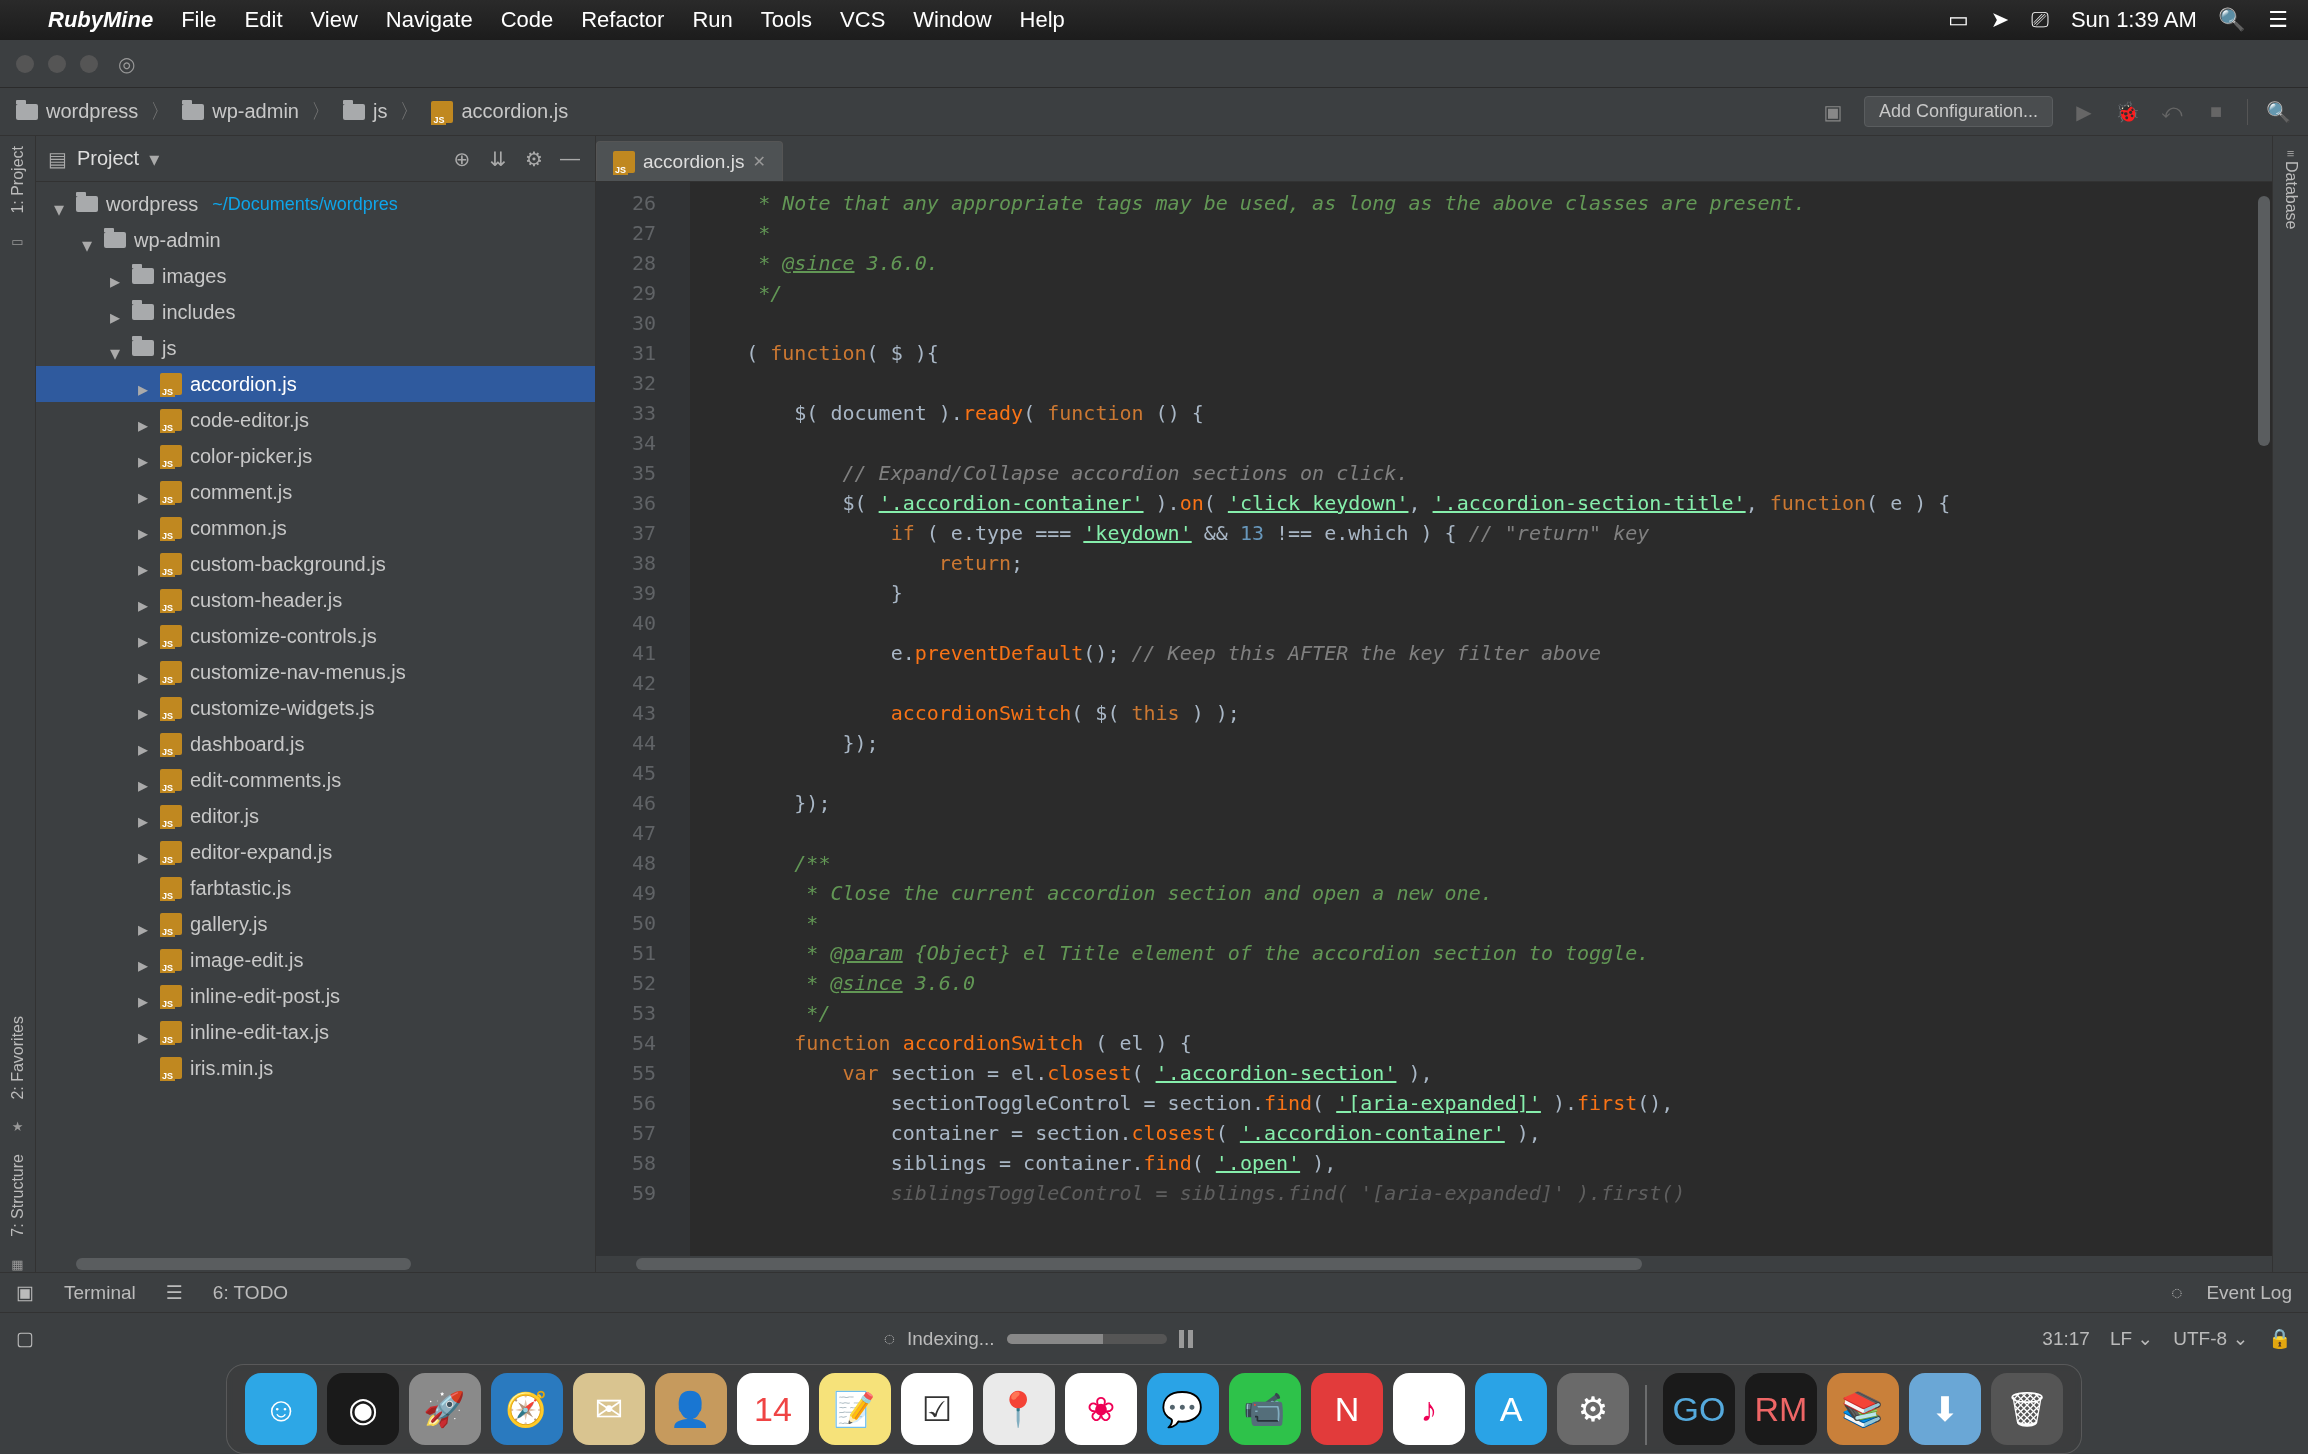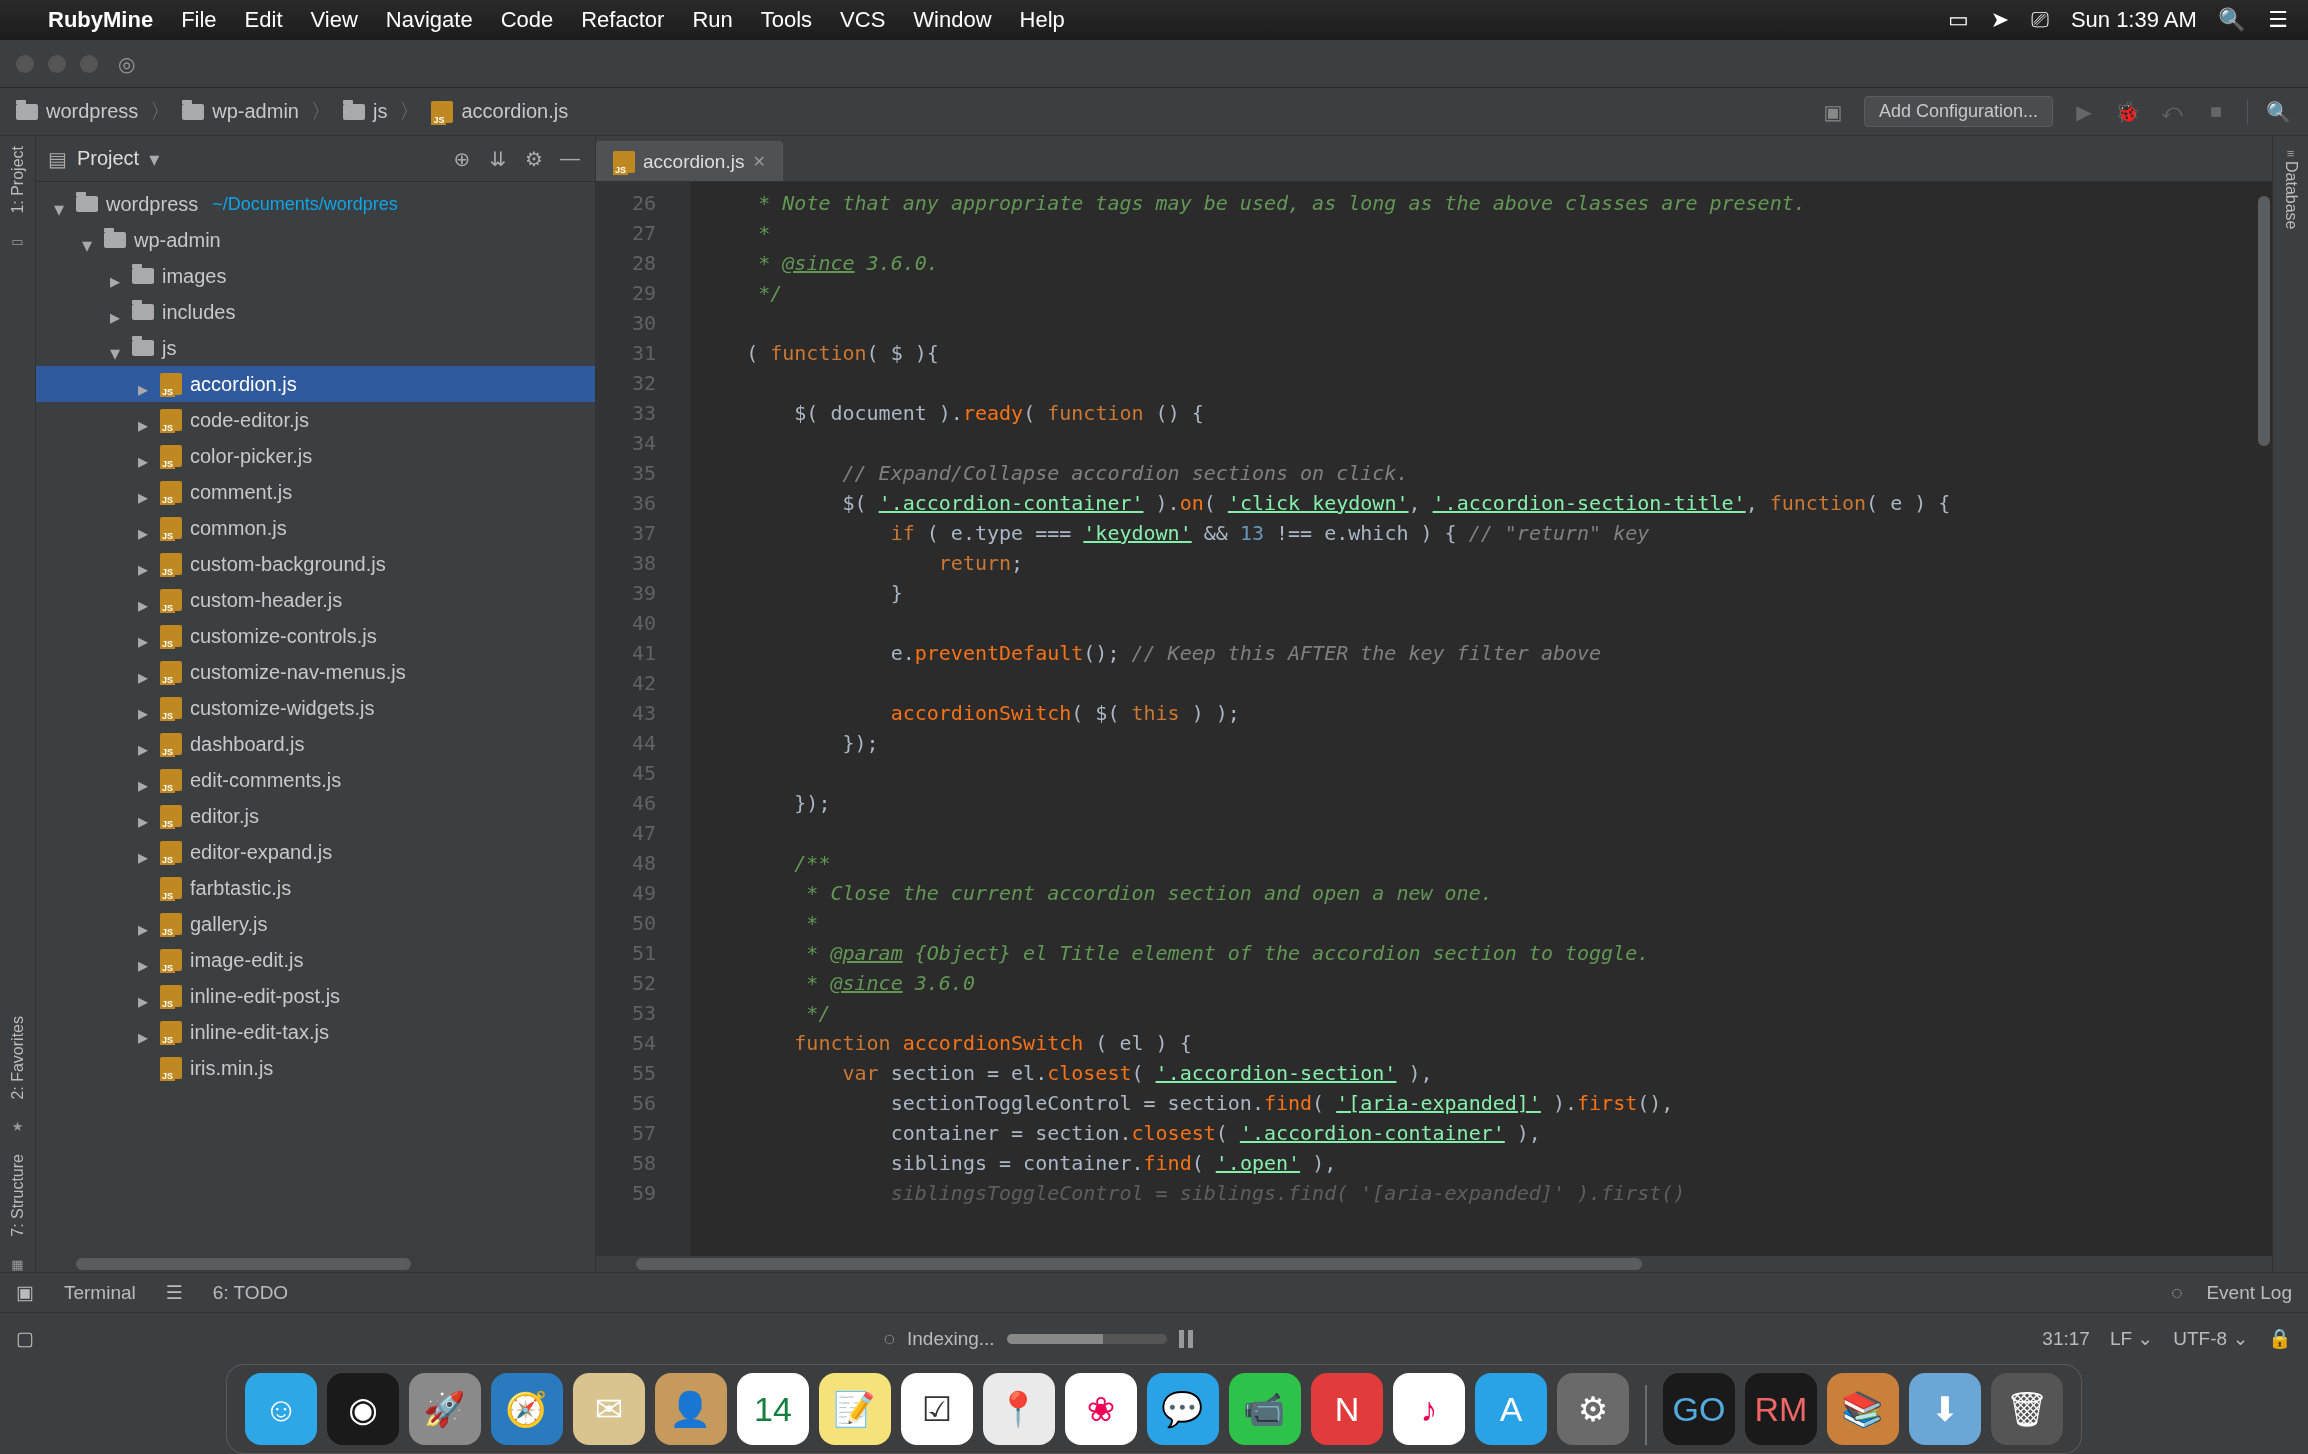--- a/index.html
+++ b/index.html
@@ -19,21 +19,21 @@
   height: 40px;
   background: linear-gradient(#2a2a2a,#1c1c1c);
   display: flex;
   align-items: center;
   padding: 0 20px;
   color: #fff;
   font-size: 22px;
   gap: 28px;
 }
 .mac-menubar .apple { font-size: 26px; }
-.mac-menubar .appname { font-weight: 700; }
+.mac-menubar .appname { font-weight: 700; font-style: italic; }
 .mac-menubar .right { margin-left: auto; display: flex; align-items: center; gap: 22px; }
 
 
 .win-title {
   height: 48px;
   background: #3c3f41;
   border-bottom: 1px solid #2b2b2b;
   display: flex;
   align-items: center;
   padding: 0 16px;
@@ -568,21 +568,21 @@
 </div>
 
 <div class="dock-wrap">
   <div class="dock" id="dock">
       <div class="app" style="background: rgb(45, 167, 230);">☺</div>
       <div class="app" style="background: rgb(26, 26, 26);">◉</div>
       <div class="app" style="background: rgb(138, 138, 138);">🚀</div>
       <div class="app" style="background: rgb(42, 122, 191);">🧭</div>
       <div class="app" style="background: rgb(217, 196, 144);">✉</div>
       <div class="app" style="background: rgb(198, 154, 93);">👤</div>
-      <div class="app" style="background: rgb(255, 255, 255); color: #15803d;">14</div>
+      <div class="app" style="background: rgb(255, 255, 255); color: #ef4444;">14</div>
       <div class="app" style="background: rgb(246, 226, 122);">📝</div>
       <div class="app" style="background: rgb(255, 255, 255); color: rgb(51, 51, 51);">☑</div>
       <div class="app" style="background: rgb(234, 234, 234); color: rgb(51, 51, 51);">📍</div>
       <div class="app" style="background: rgb(255, 255, 255); color: rgb(238, 0, 85);">❀</div>
       <div class="app" style="background: rgb(42, 163, 230);">💬</div>
       <div class="app" style="background: rgb(46, 194, 74);">📹</div>
       <div class="app" style="background: rgb(226, 59, 59);">N</div>
       <div class="app" style="background: rgb(255, 255, 255); color: rgb(238, 0, 85);">♪</div>
       <div class="app" style="background: rgb(42, 163, 230);">A</div>
       <div class="app" style="background: rgb(106, 106, 106);">⚙</div>

